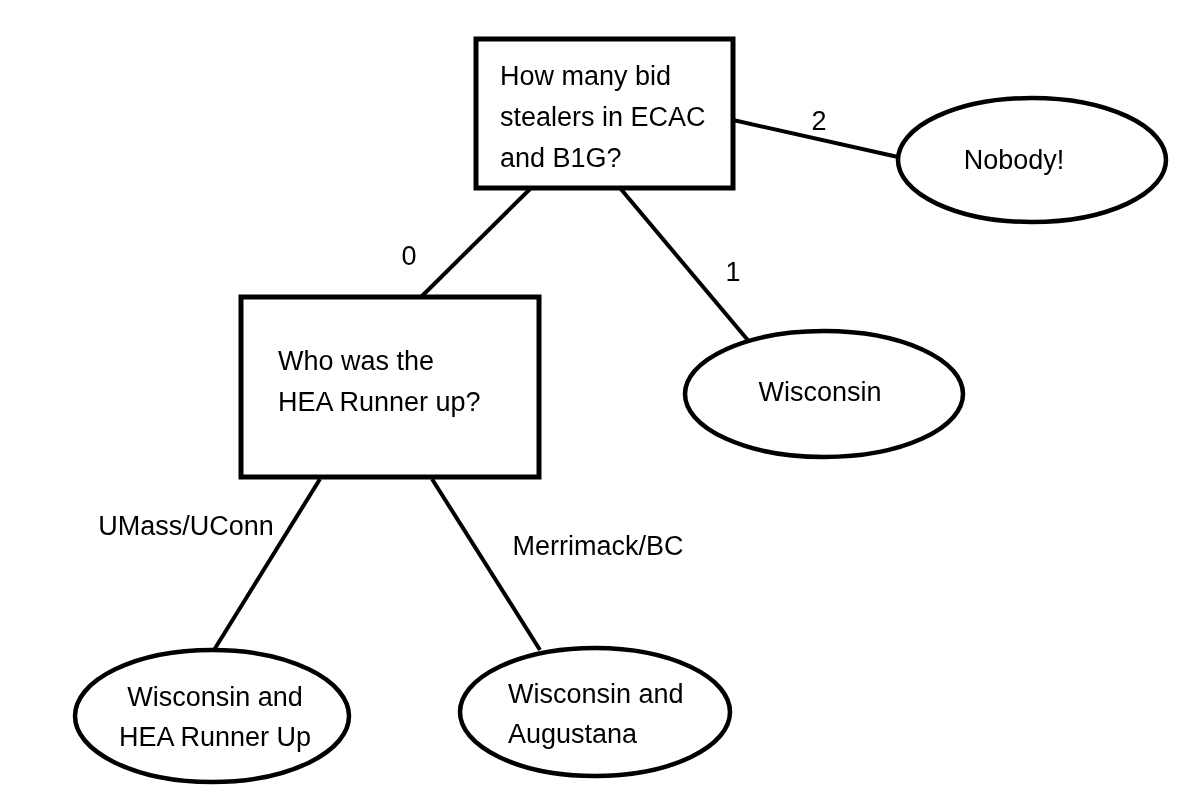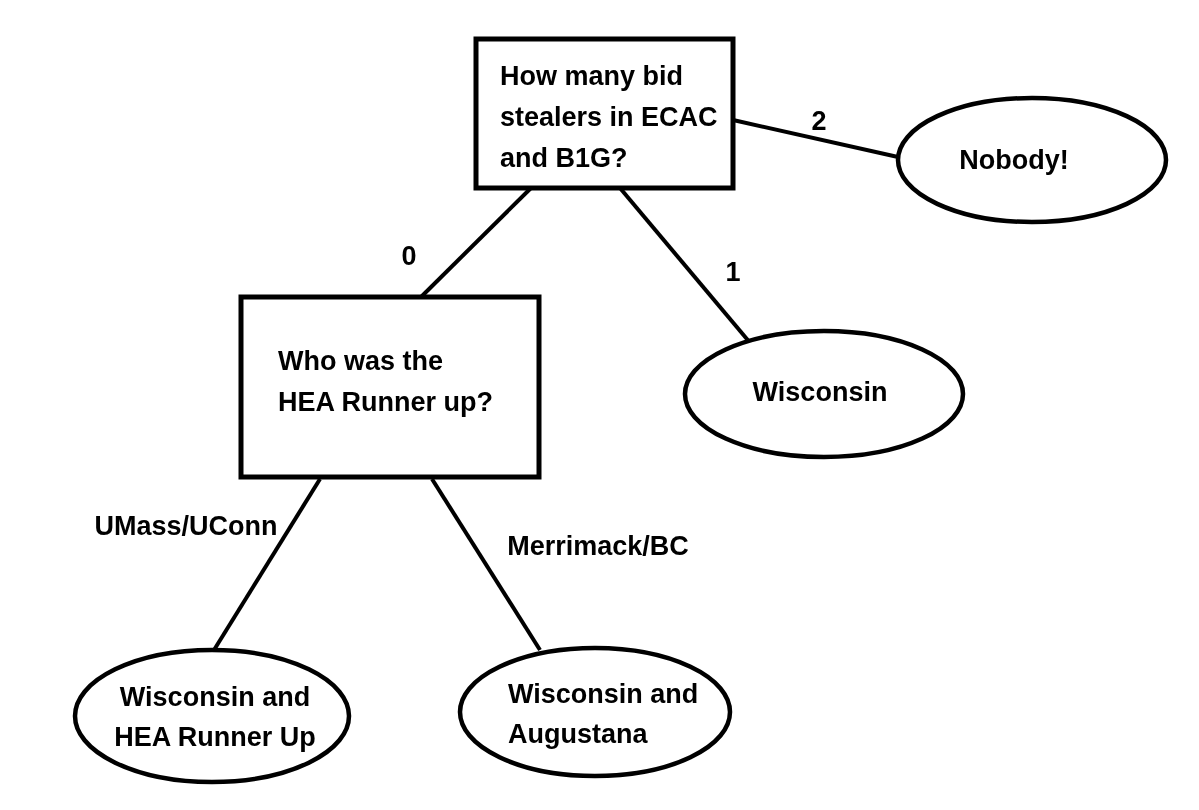--- a/index.html
+++ b/index.html
@@ -11,21 +11,20 @@
     width: 1199px;
     height: 810px;
     overflow: hidden;
     font-family: "Liberation Sans", sans-serif;
   }
   #diagram-root {
     position: relative;
     width: 1199px;
     height: 700px;
     background: #ffffff;
-    font-weight: bold;
   }
   svg#tree-svg {
     display: block;
     width: 1199px;
     height: 810px;
   }
   .node-shape {
     fill: #ffffff;
     stroke: #000000;
   }

